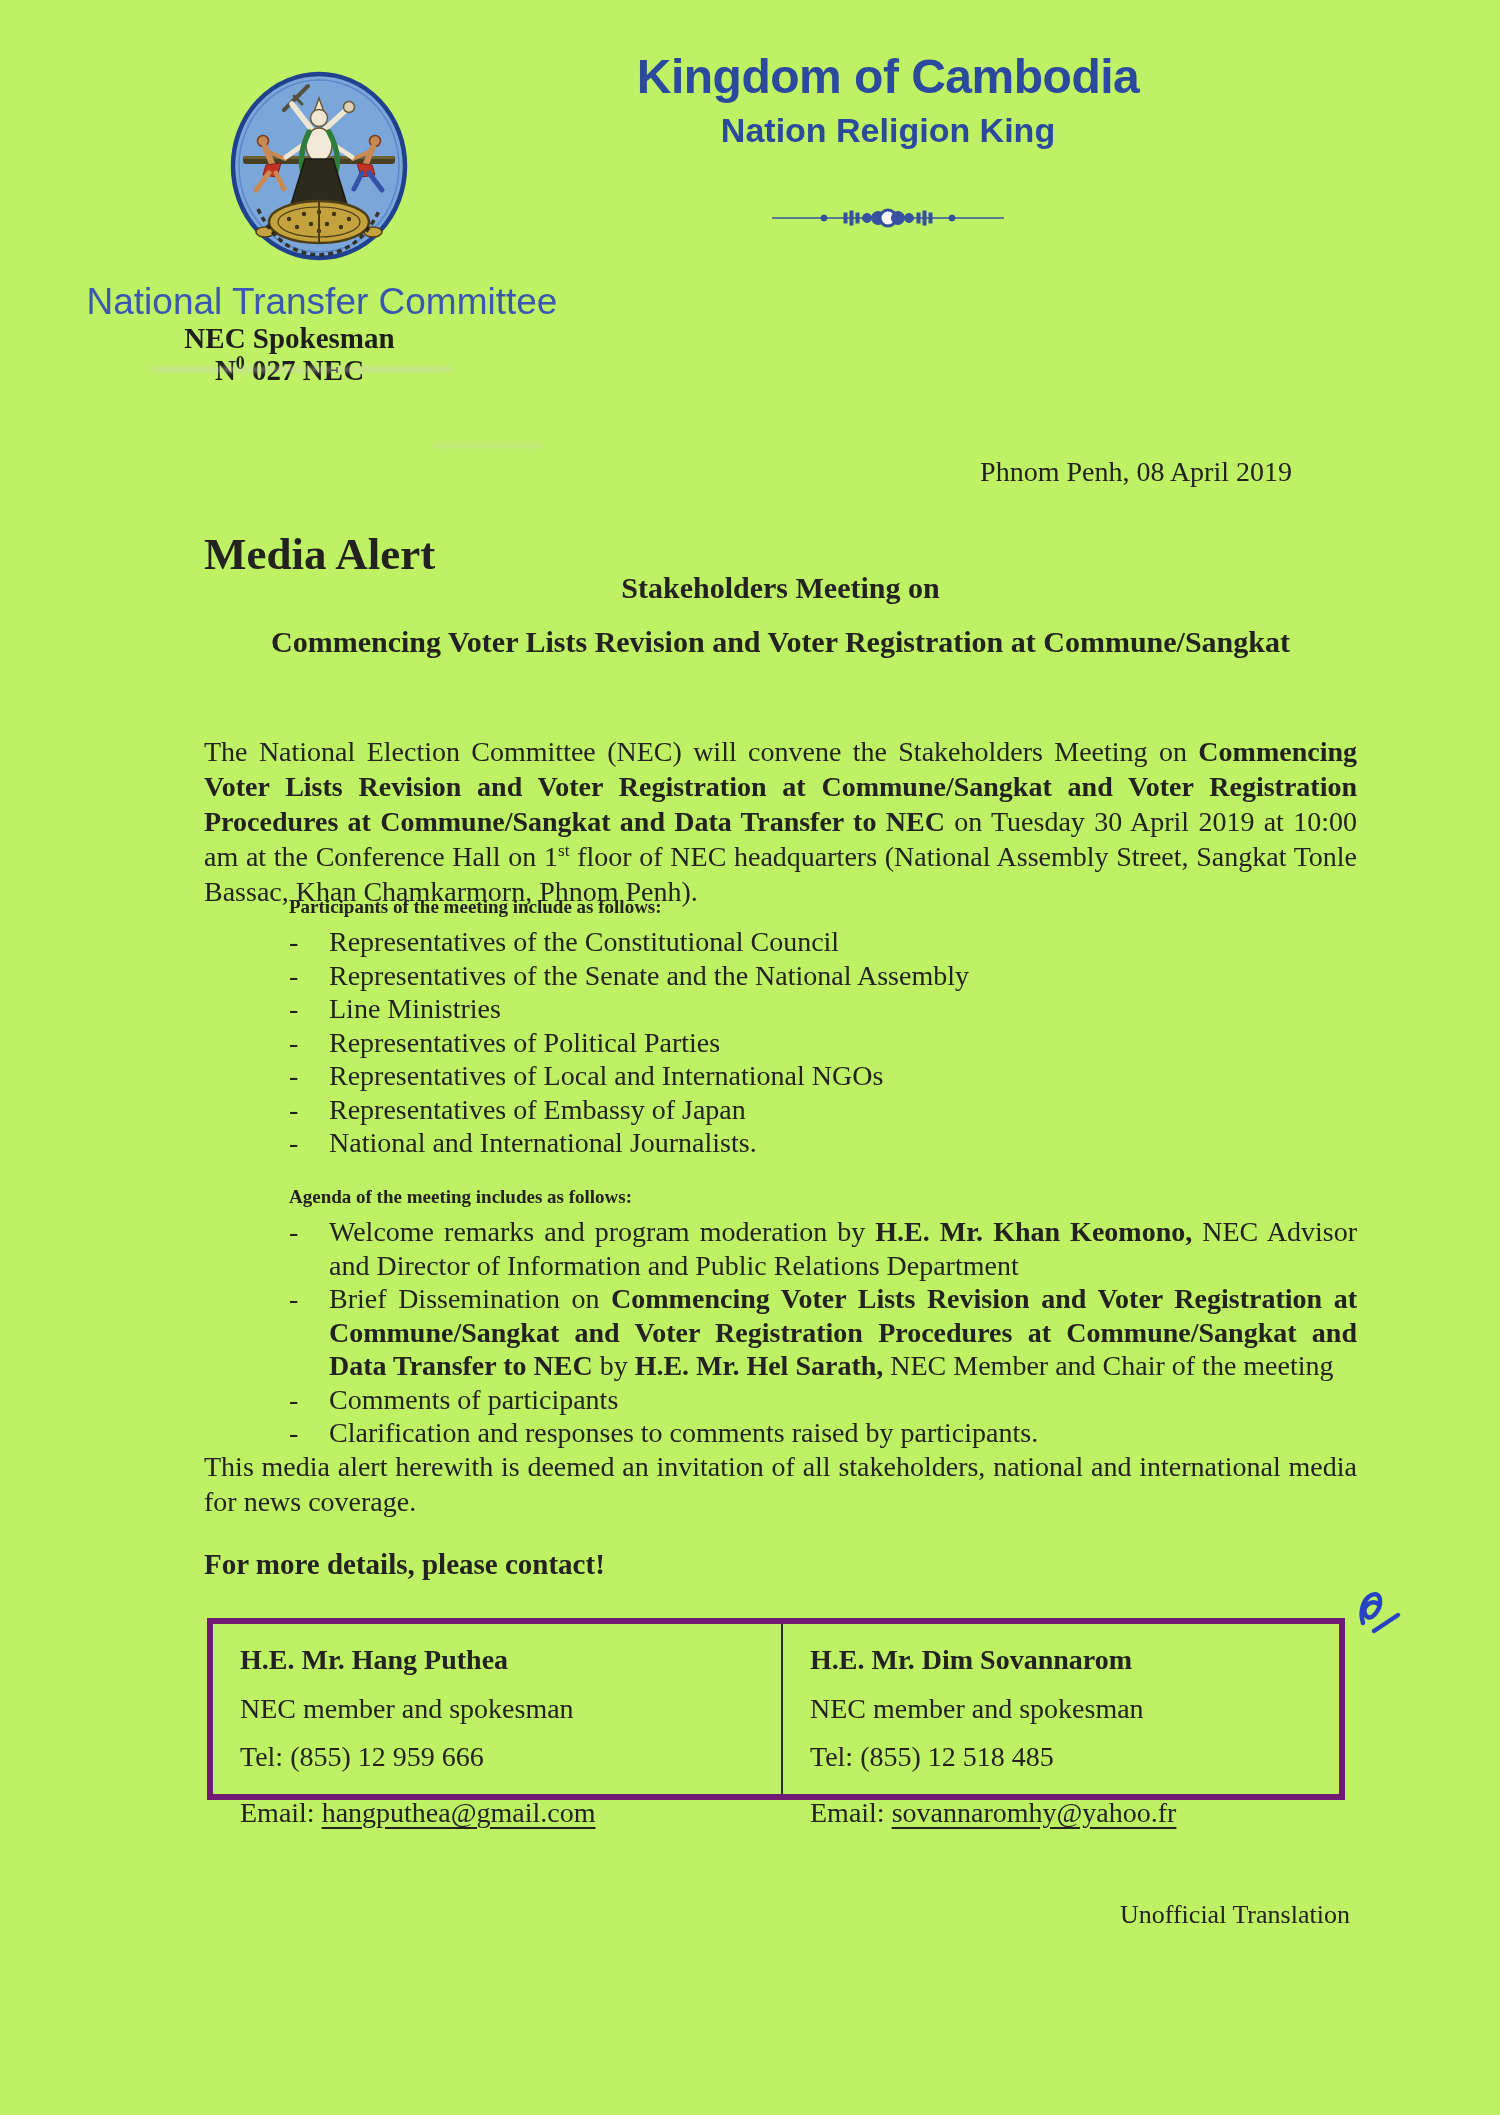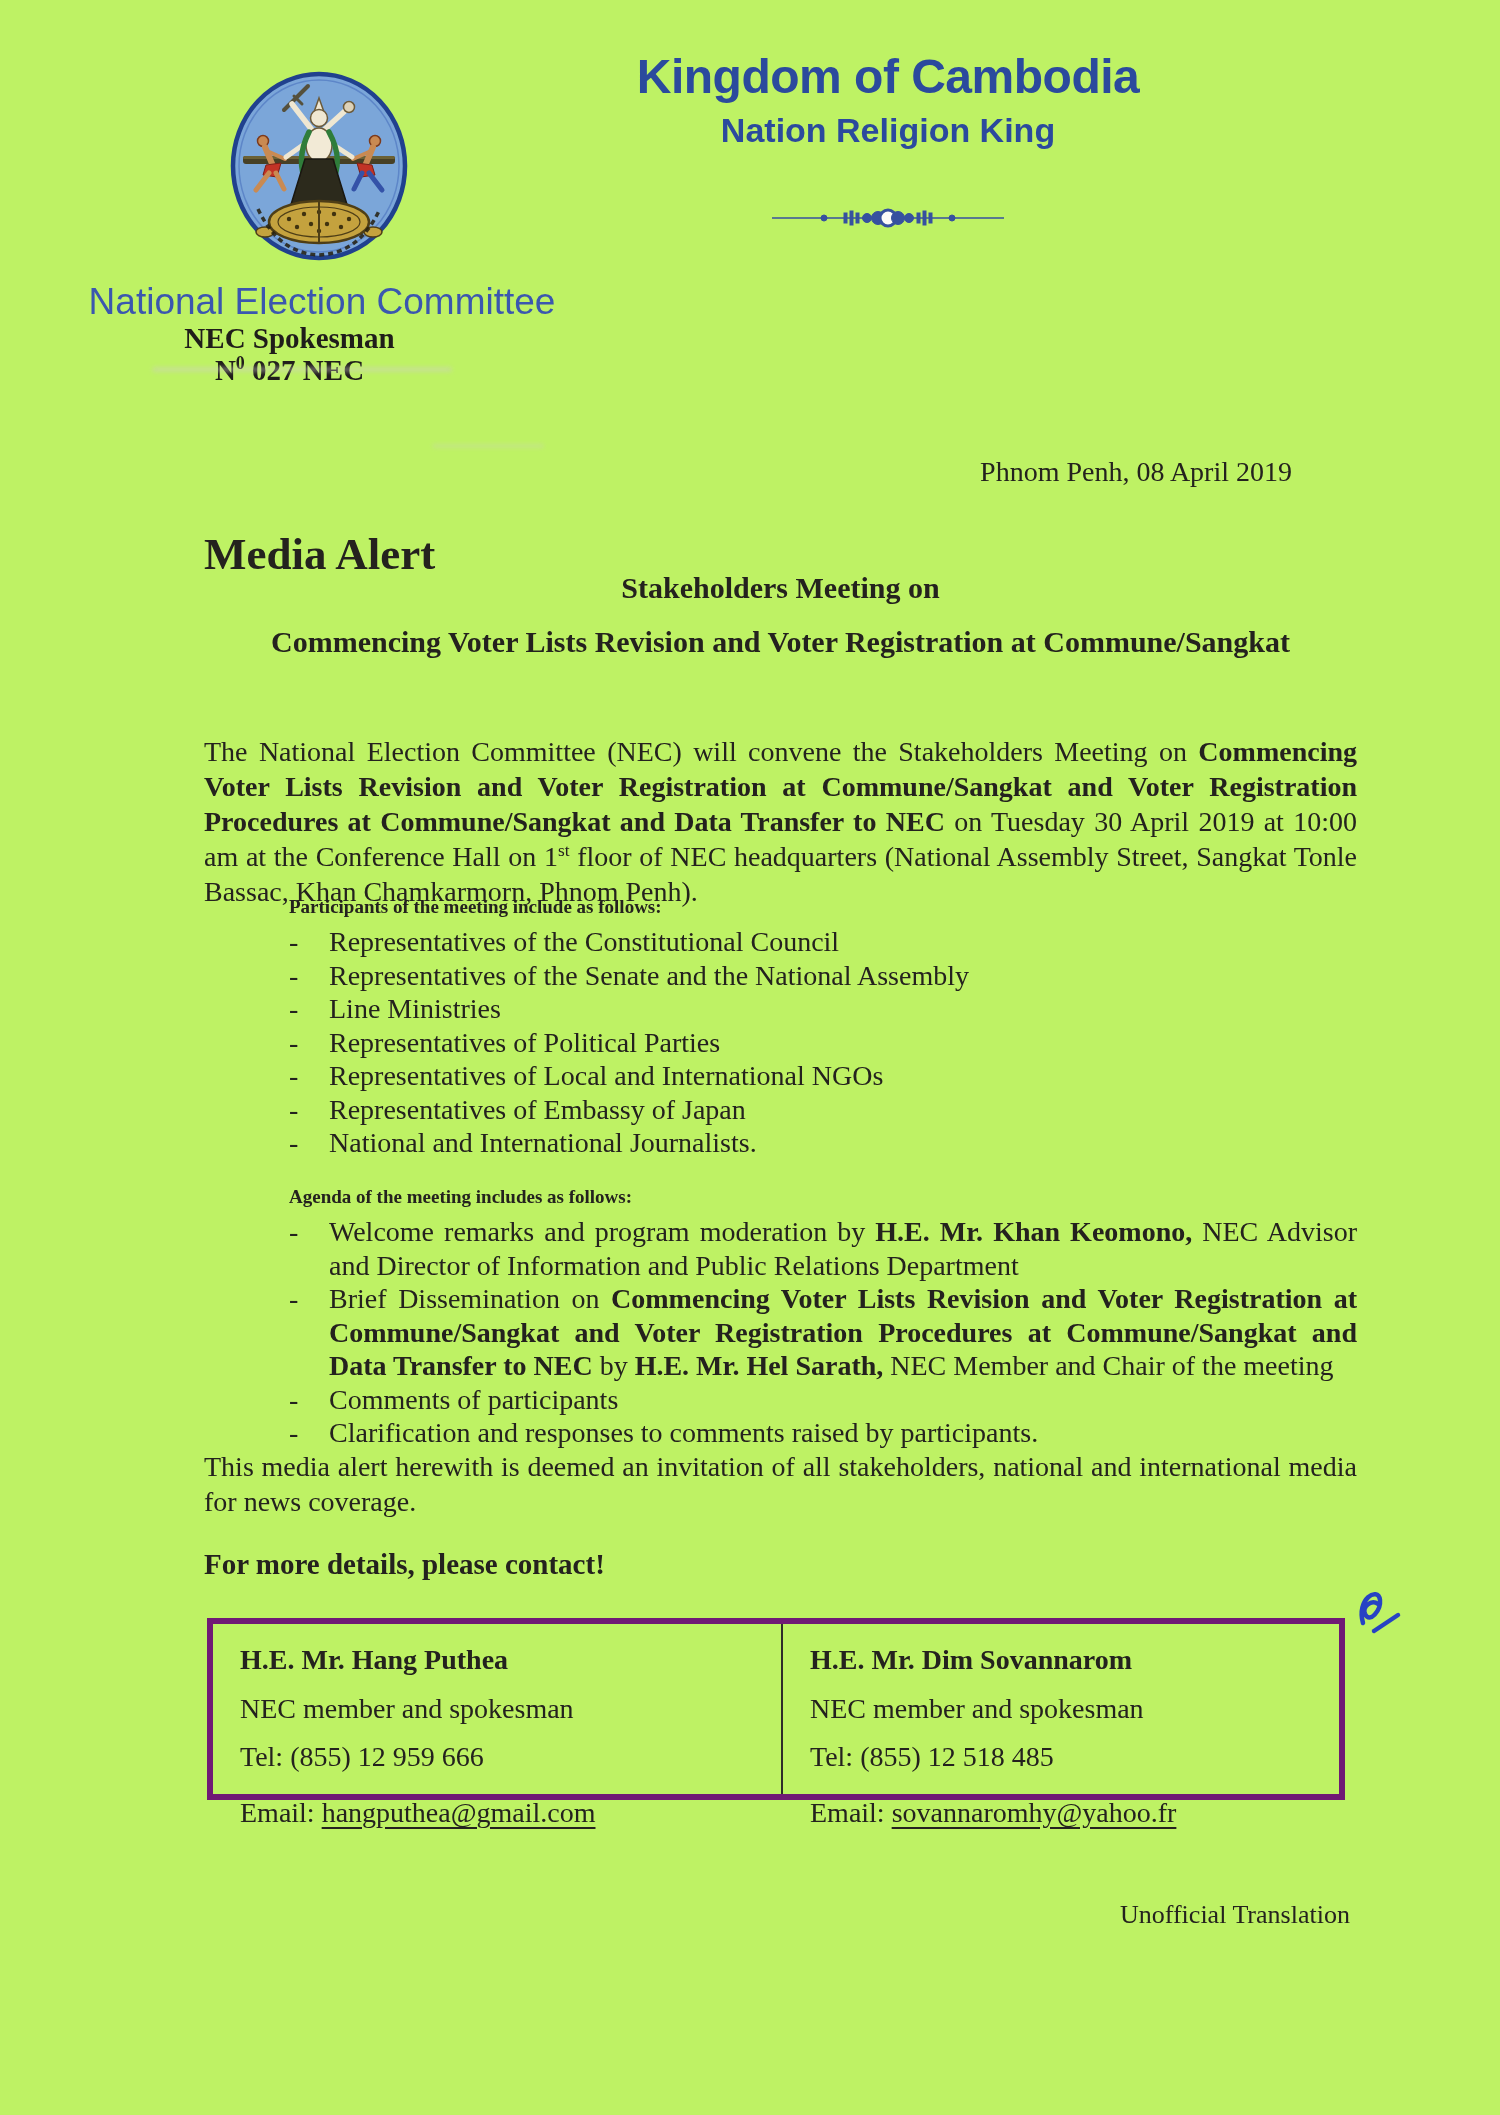--- a/index.html
+++ b/index.html
@@ -150,21 +150,21 @@
           <circle cx="126" cy="10" r="6.5"></circle>
           <circle cx="137" cy="10" r="4.5"></circle>
           <rect x="145" y="5" width="3" height="10"></rect>
           <rect x="151" y="3" width="3" height="14"></rect>
           <rect x="157" y="5" width="3" height="10"></rect>
         </g>
       </svg>
     </div>
   </div>
 
-  <div class="org-block">National Election Committee</div>
+  <div class="org-block">National Transfer Committee</div>
   <div class="spokes-block">NEC Spokesman</div>
   <div class="ref-block"><span class="">N</span><span class="rsup">0</span><span class=""> 027 NEC</span></div>
 
   <div class="artifact a1"></div>
   <div class="artifact a2"></div>
 
   <div class="dateline">Phnom Penh, 08 April 2019</div>
 
   <div class="h-media">Media Alert</div>
   <div class="h-sub">Stakeholders Meeting on</div>

